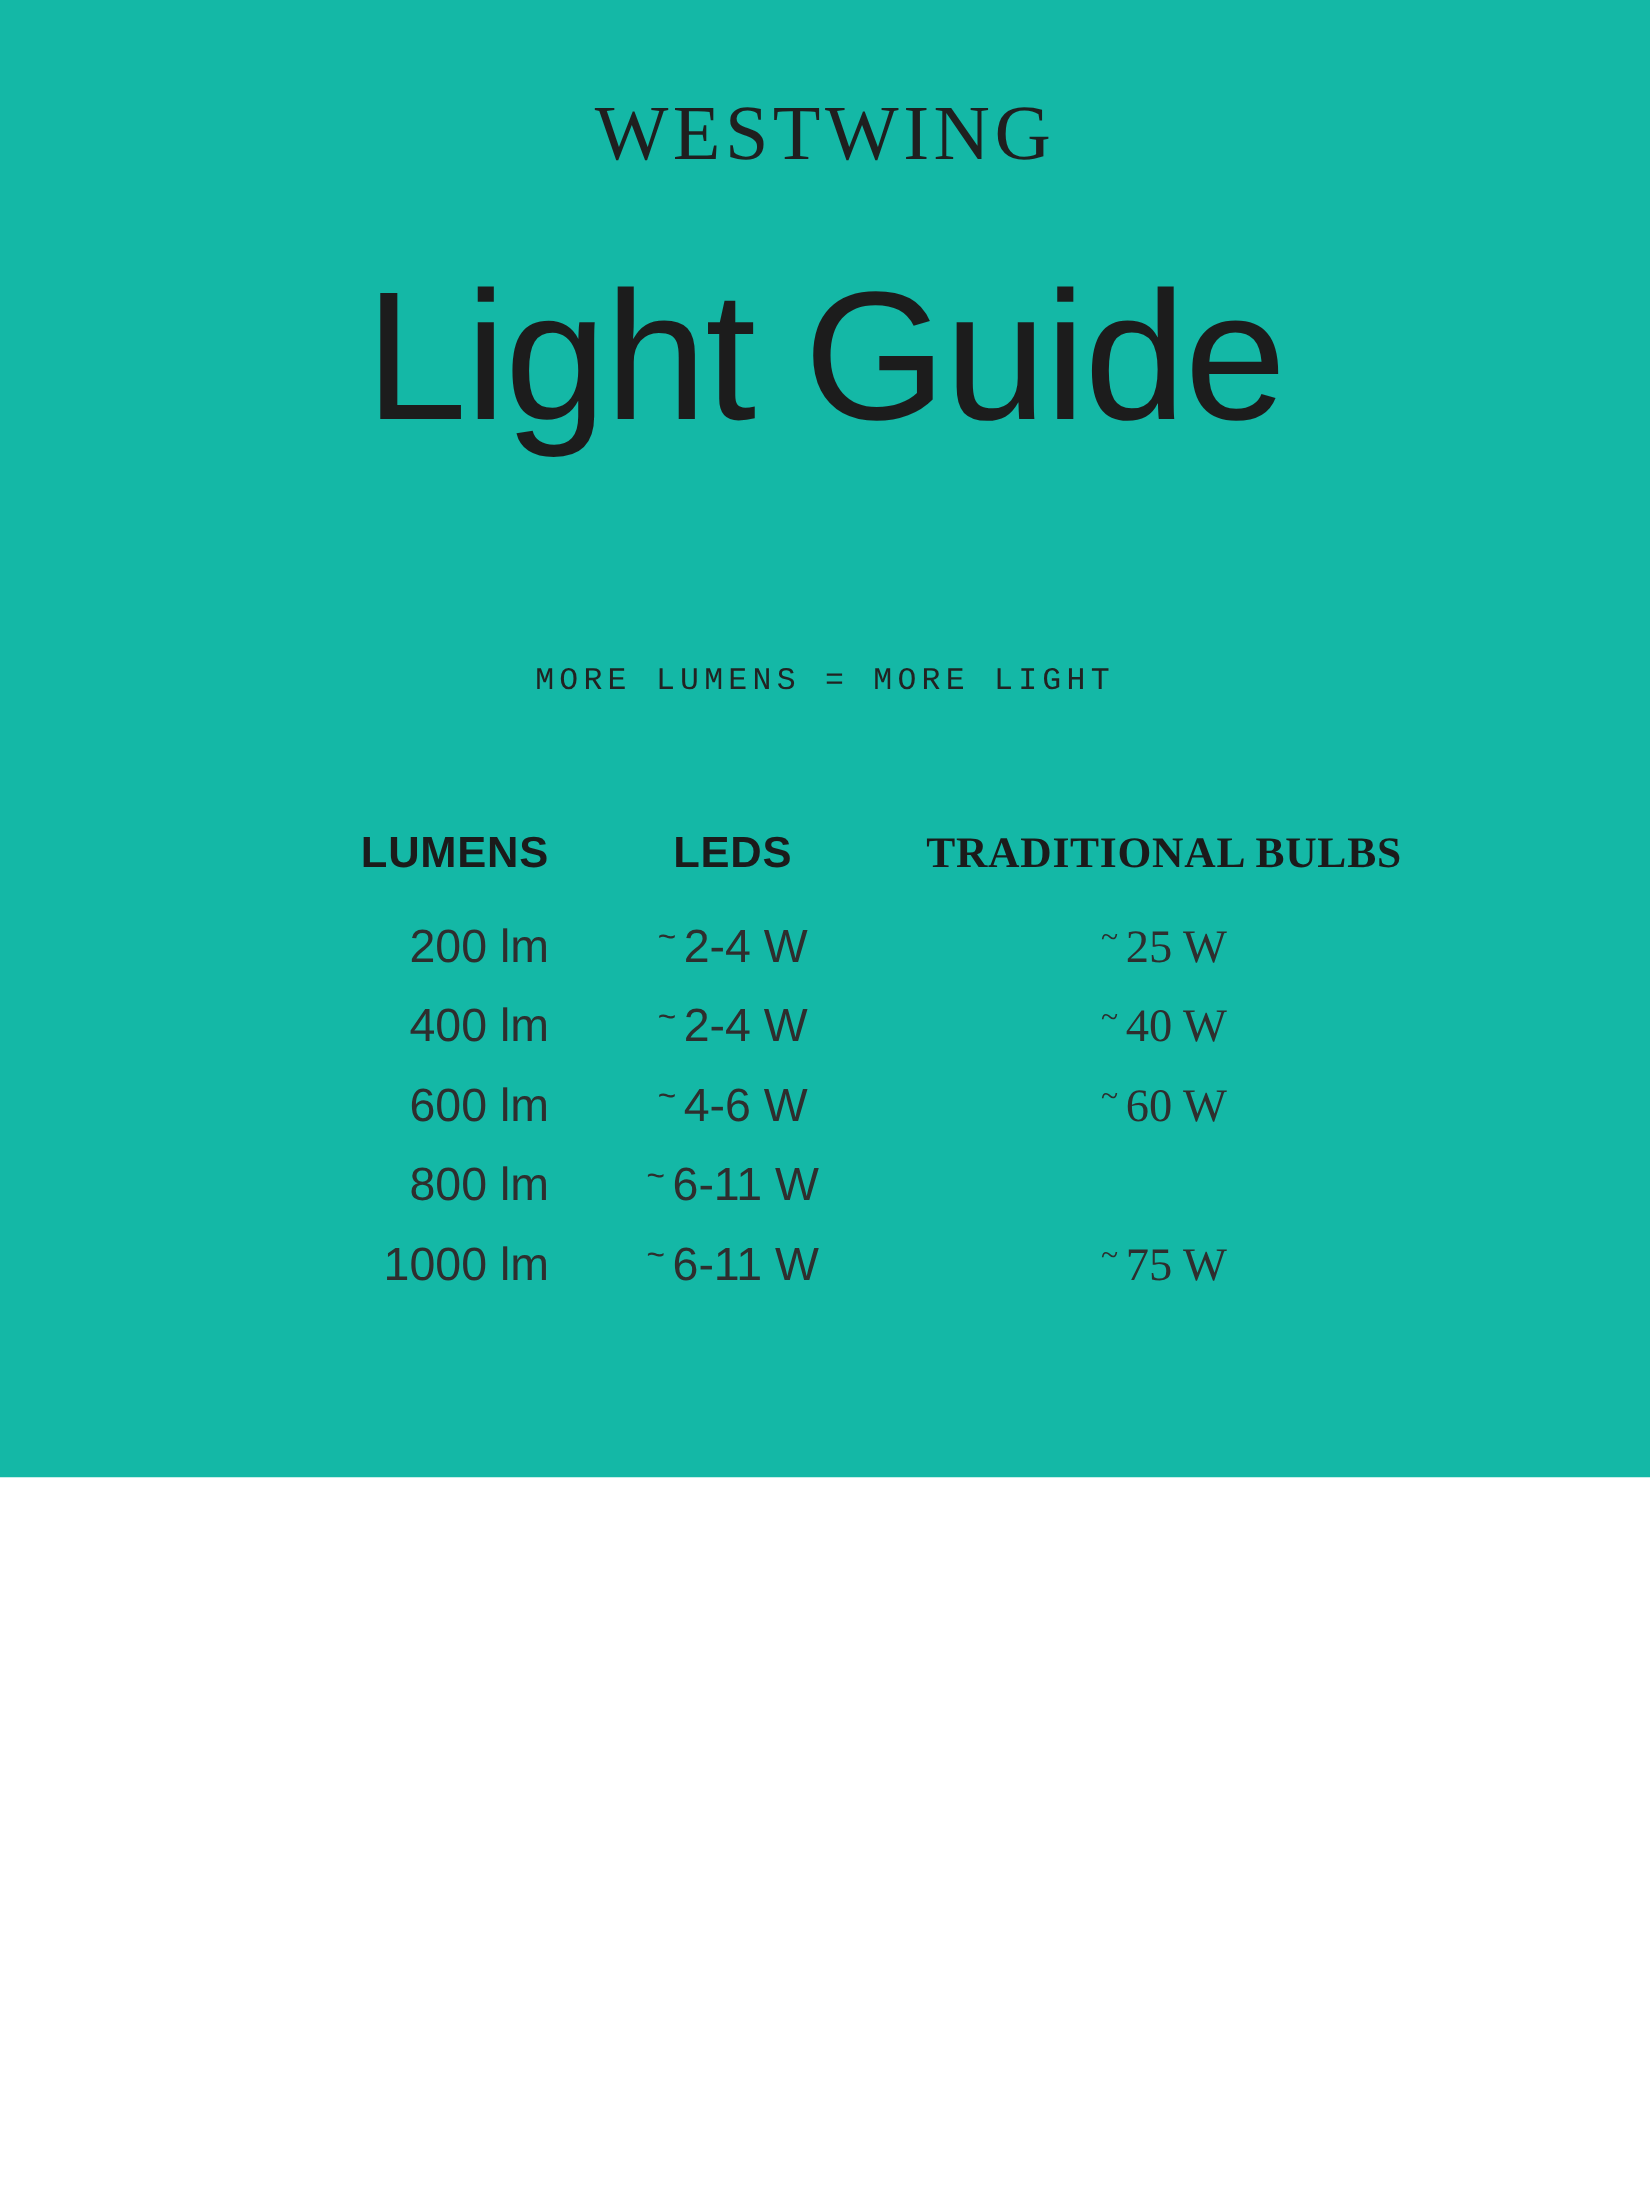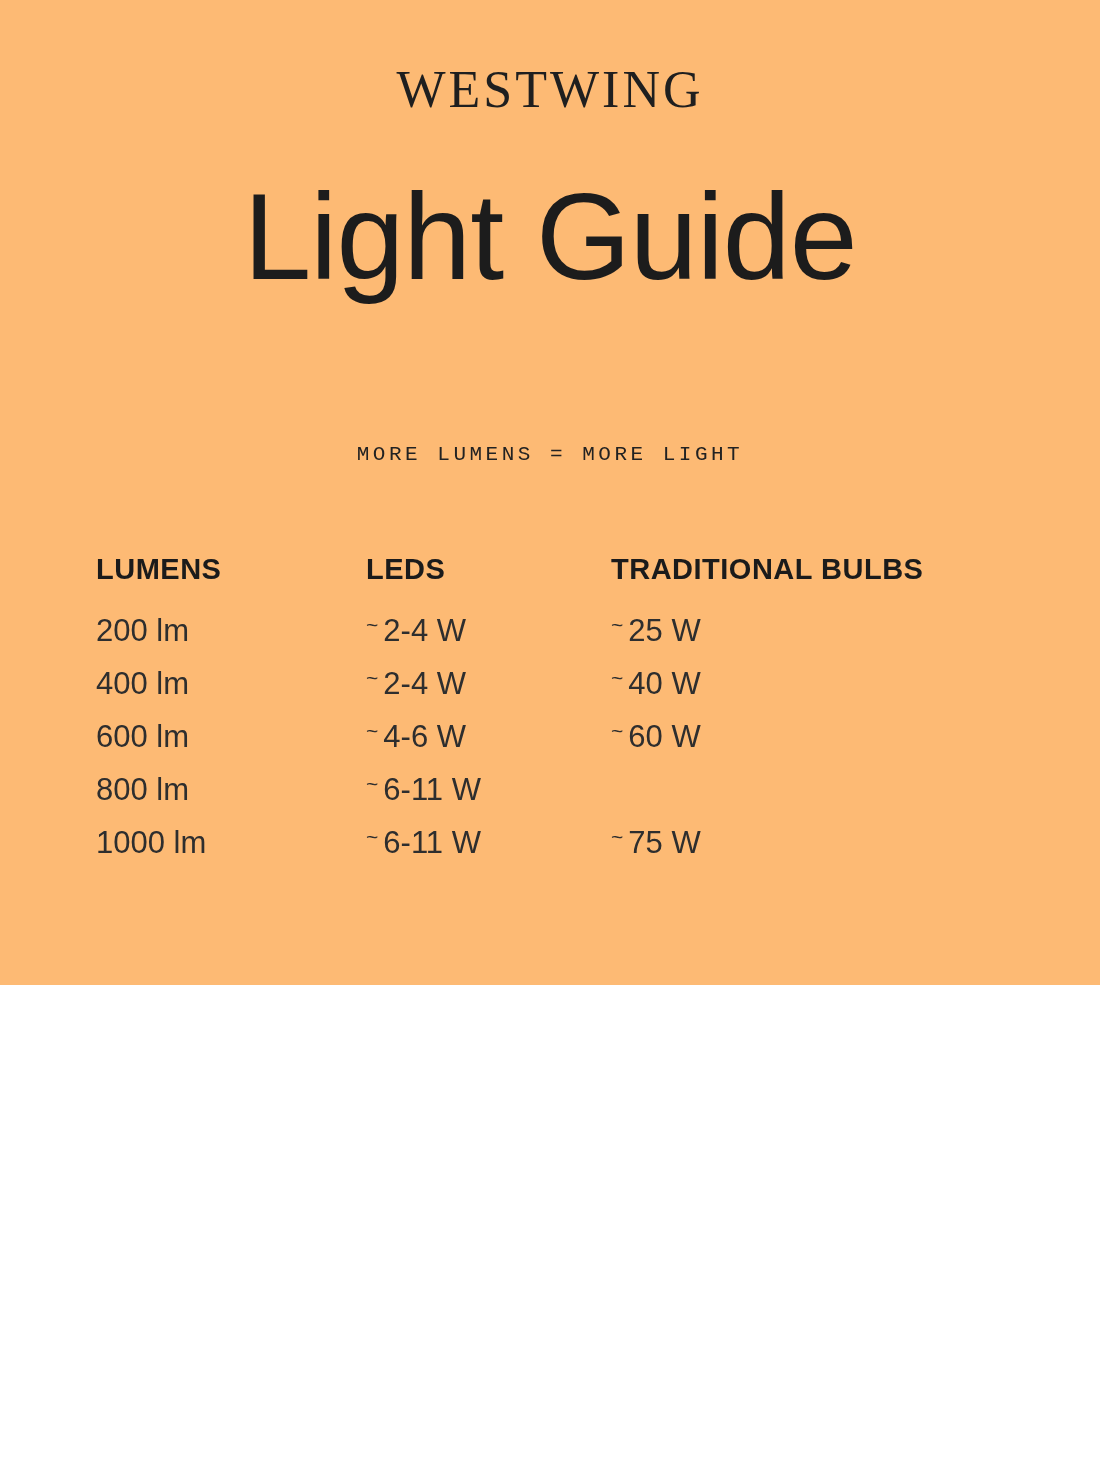--- a/index.html
+++ b/index.html
@@ -9,21 +9,21 @@
     width: 1100px;
     height: 1467px;
     background: #ffffff;
     overflow: hidden;
   }
   .top-section {
     position: absolute;
     left: 0; top: 0;
     width: 100%;
     height: 985px;
-    background: #fdba74;
+    background: #14b8a6;
   }
   .bottom-section {
     position: absolute;
     left: 0; top: 985px;
     width: 100%;
     height: 482px;
     background: #ffffff;
   }
   .brand {
     position: absolute;
@@ -57,23 +57,23 @@
     font-weight: 500;
     line-height: 33px;
     letter-spacing: 3.5px;
     color: #222222;
   }
   .brightness-block { top: 438px; }
   .t-row { display: flex; align-items: center; }
   .t-head { position: absolute; left: 96px; top: 552px; height: 34px; }
   .t-body { position: absolute; left: 96px; top: 604px; }
   .t-body .t-row { height: 53px; }
-  .col-lumens { width: 270px; text-align: left; }
-  .col-leds   { width: 245px; text-align: left; }
-  .col-bulbs  { width: 330px; text-align: left; }
+  .col-lumens { width: 270px; text-align: right; }
+  .col-leds   { width: 245px; text-align: center; }
+  .col-bulbs  { width: 330px; text-align: center; font-family: Liberation Serif, serif; }
   .t-head .cell {
     font-size: 29px;
     font-weight: 700;
     letter-spacing: 0.5px;
     color: #1b1b1b;
   }
   .t-body .cell {
     font-size: 31px;
     font-weight: 400;
     color: #2e2e2e;

